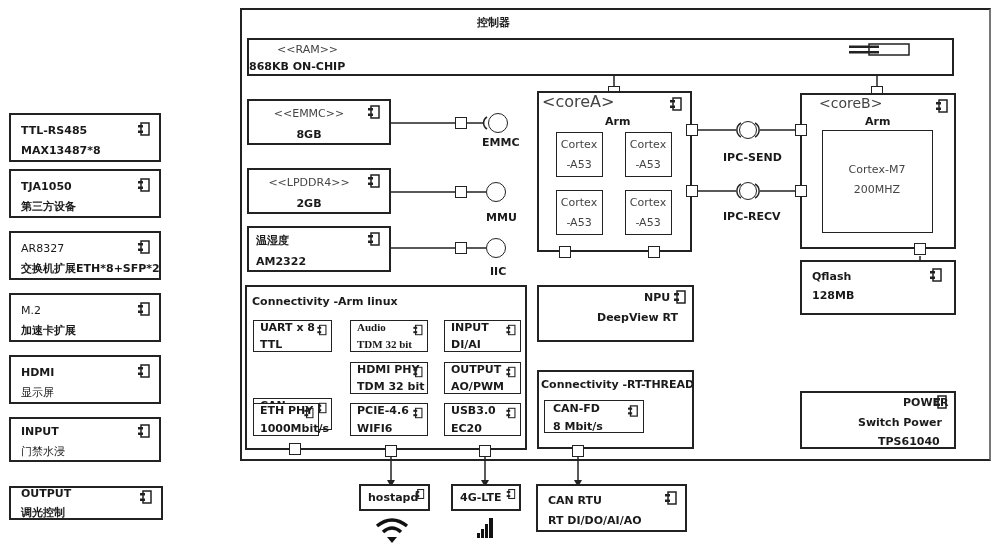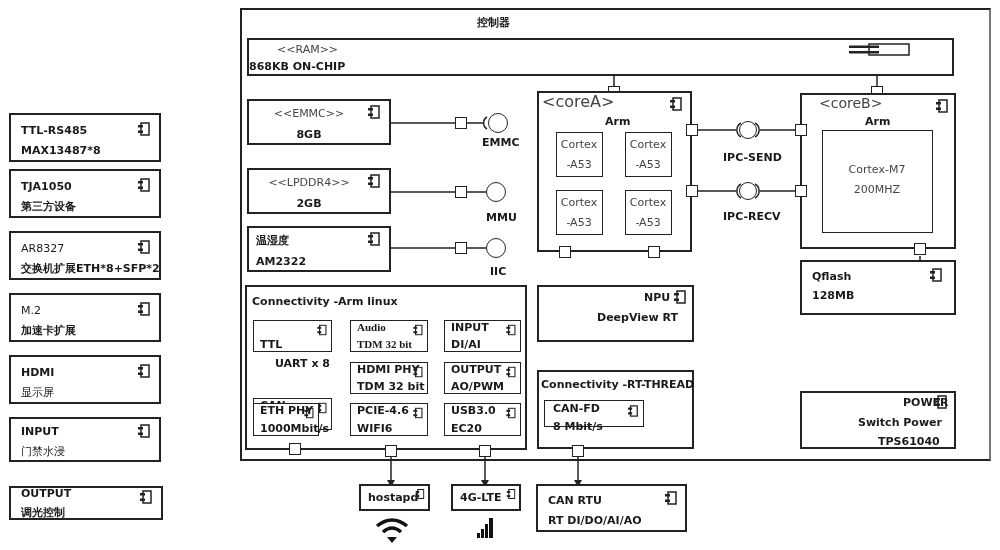--- a/index.html
+++ b/index.html
@@ -282,21 +282,21 @@
       </svg>
     </span>
   <span class="t b" style="left:58px;top:24px;">DeepView RT</span>
 </div>
 
 <div class="box" style="left:245px;top:285px;width:282px;height:165px;">
   <span class="t b" style="left:5px;top:8px;">Connectivity -Arm linux</span>
 </div>
 
 <div class="box thin" style="left:253px;top:320px;width:79px;height:32px;">
-  <span class="t b" style="left:21px;top:0px;margin-top:36px;">UART x 8</span>
+  <span class="t b" style="left:6px;top:0px;">UART x 8</span>
   <span class="t b" style="left:6px;top:17px;">TTL</span>
   <span class="ci" style="right:3px;top:2px;transform:scale(0.8);">
       <svg width="12" height="14">
         <rect x="3" y="1" width="8" height="12" fill="none" stroke="#222" stroke-width="1.5"></rect>
         <rect x="0" y="3" width="5" height="2.5" fill="#222"></rect>
         <rect x="0" y="8.5" width="5" height="2.5" fill="#222"></rect>
       </svg>
     </span>
 </div>
 <div class="box thin" style="left:350px;top:320px;width:78px;height:32px;font-family:Liberation Serif, serif;">
@@ -388,21 +388,21 @@
     </span>
 </div>
 
 <div class="port" style="left:289px;top:443px;"></div>
 <div class="port" style="left:385px;top:445px;"></div>
 <div class="port" style="left:479px;top:445px;"></div>
 
 <div class="box" style="left:537px;top:370px;width:157px;height:79px;">
   <span class="t b" style="left:2px;top:6px;">Connectivity -RT-THREAD</span>
 </div>
-<div class="box thin" style="left:544px;top:400px;width:100px;height:27px;padding-left:48px;">
+<div class="box thin" style="left:544px;top:400px;width:100px;height:33px;padding-left:48px;">
   <span class="t b" style="left:8px;top:1px;">CAN-FD</span>
   <span class="t b" style="left:8px;top:19px;">8 Mbit/s</span>
   <span class="ci" style="right:4px;top:3px;transform:scale(0.85);">
       <svg width="12" height="14">
         <rect x="3" y="1" width="8" height="12" fill="none" stroke="#222" stroke-width="1.5"></rect>
         <rect x="0" y="3" width="5" height="2.5" fill="#222"></rect>
         <rect x="0" y="8.5" width="5" height="2.5" fill="#222"></rect>
       </svg>
     </span>
 </div>

